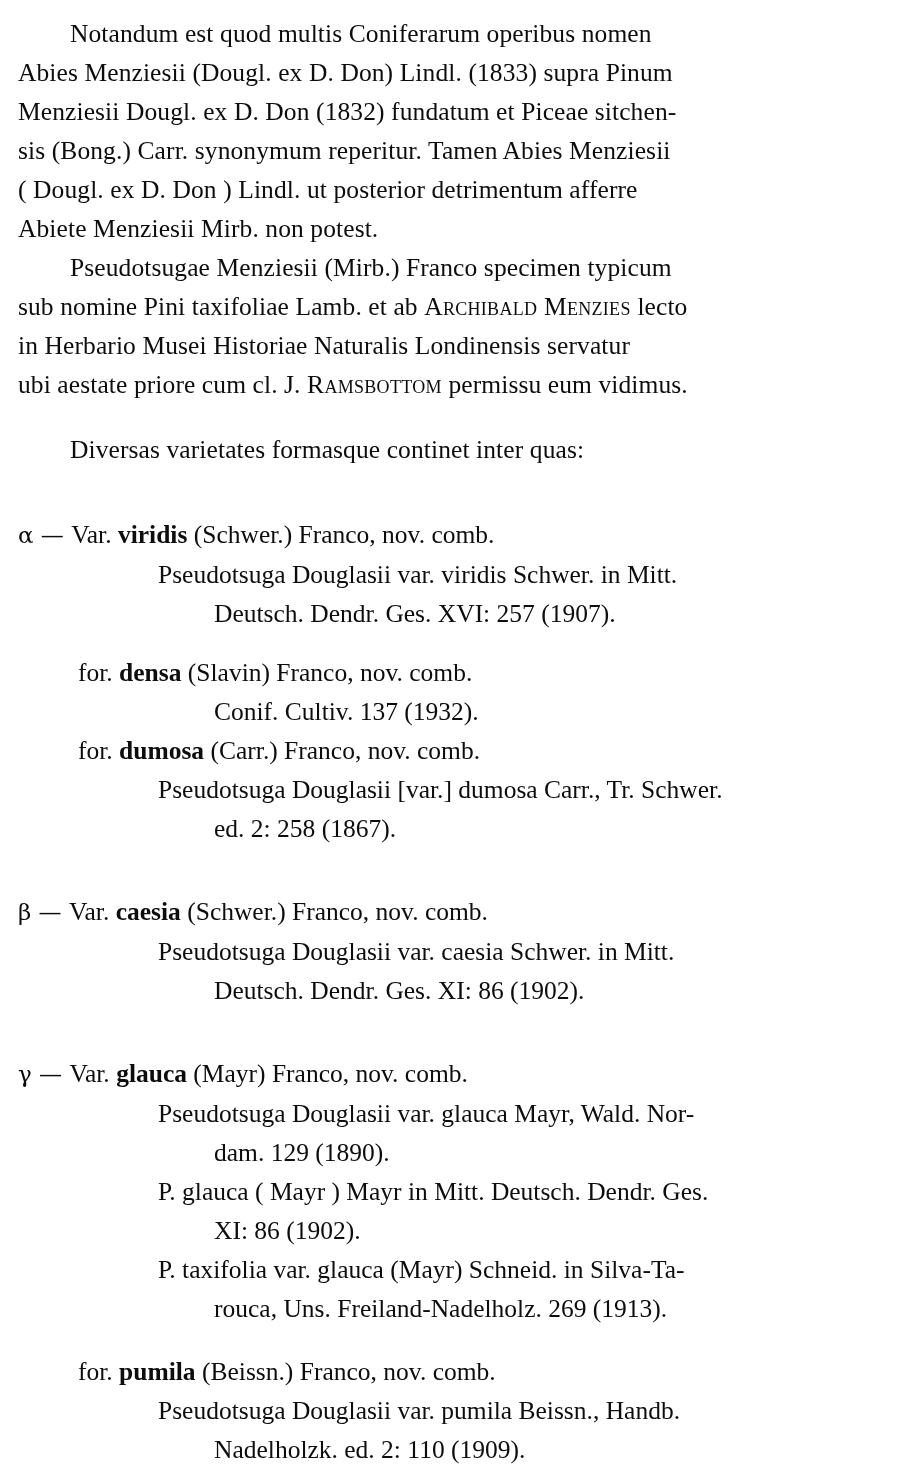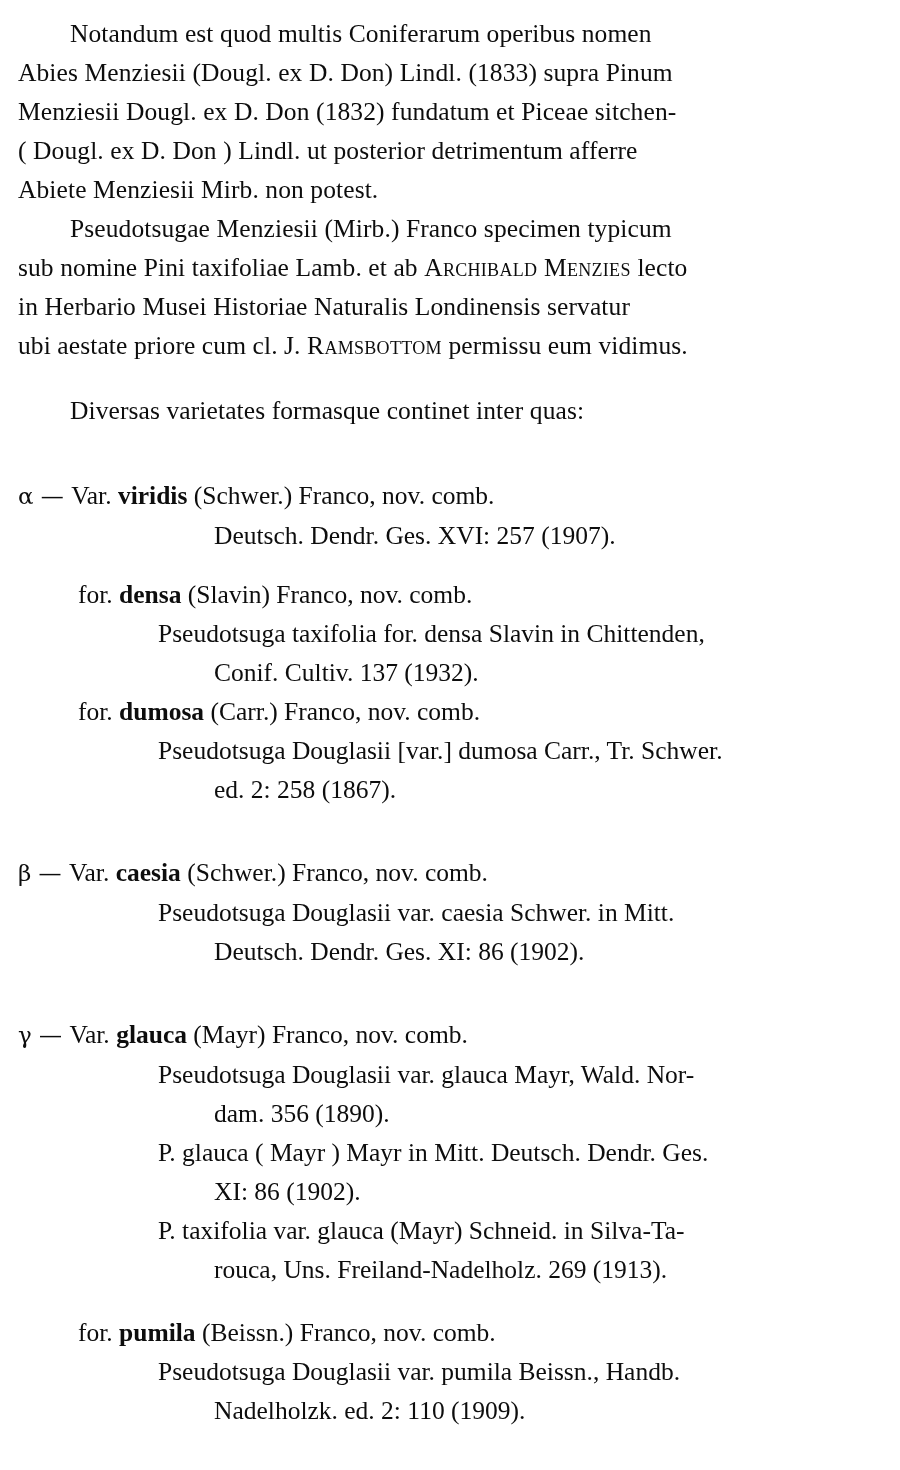--- a/index.html
+++ b/index.html
@@ -71,59 +71,60 @@
 </style>
 </head>
 <body>
 
 <div class="page">
   <div id="content">
       <div class="para">
         <div class="line" style="text-indent: 52px;"><span>Notandum  est  quod  multis  Coniferarum  operibus  nomen</span></div>
         <div class="line"><span class="i">Abies Menziesii </span><span>(Dougl. ex D. Don) Lindl. (1833) supra </span><span class="i">Pinum</span></div>
         <div class="line"><span class="i">Menziesii </span><span>Dougl. ex D. Don (1832) fundatum et </span><span class="i">Piceae sitchen-</span></div>
+        <div class="line"><span class="i">sis </span><span>(Bong.) Carr. synonymum reperitur. Tamen </span><span class="i">Abies Menziesii</span></div>
         <div class="line"><span>( Dougl.  ex  D. Don )  Lindl.  ut  posterior  detrimentum  afferre</span></div>
         <div class="line"><span class="i">Abiete Menziesii </span><span>Mirb. non potest.</span></div>
       </div>
       <div class="para">
         <div class="line" style="text-indent: 52px;"><span class="i">Pseudotsugae  Menziesii </span><span>(Mirb.)  Franco  specimen  typicum</span></div>
         <div class="line"><span>sub nomine </span><span class="i">Pini taxifoliae </span><span>Lamb. et ab </span><span class="sc">Archibald Menzies </span><span>lecto</span></div>
         <div class="line"><span>in  Herbario  Musei  Historiae  Naturalis  Londinensis  servatur</span></div>
         <div class="line"><span>ubi aestate priore cum cl. J. </span><span class="sc">Ramsbottom </span><span>permissu eum vidimus.</span></div>
       </div>
       <div class="para">
         <div class="line" style="text-indent: 52px; margin-top: 26px;"><span>Diversas  varietates  formasque  continet  inter  quas:</span></div>
       </div>
       <div class="spacer-lg"></div>
       <div class="entry">
         <div class="head-line greek"><span class="greek-mark">α — </span><span>Var. </span><span class="b">viridis </span><span>(Schwer.) Franco, nov. comb.</span></div>
+        <div class="ref-line"><span class="i">Pseudotsuga  Douglasii </span><span>var. </span><span class="i">viridis </span><span>Schwer.  in </span><span class="i">Mitt.</span></div>
         <div class="ref-line cont"><span class="i">Deutsch. Dendr. Ges. </span><span>XVI: 257 (1907).</span></div>
       </div>
       <div style="height: 20px;"></div>
       <div class="entry">
         <div class="head-line forline"><span>for. </span><span class="b">densa </span><span>(Slavin) Franco, nov. comb.</span></div>
-        <div class="ref-line"><span class="i">Pseudotsuga  taxifolia </span><span>for. </span><span class="i">densa </span><span>Slavin in </span><span class="i">Chittenden,</span></div>
         <div class="ref-line cont"><span class="i">Conif. Cultiv. </span><span>137 (1932).</span></div>
       </div>
       <div class="entry">
         <div class="head-line forline"><span>for. </span><span class="b">dumosa </span><span>(Carr.) Franco, nov. comb.</span></div>
         <div class="ref-line"><span class="i">Pseudotsuga Douglasii </span><span>[var.] </span><span class="i">dumosa </span><span>Carr., </span><span class="i">Tr. Schwer.</span></div>
         <div class="ref-line cont"><span>ed. 2: 258 (1867).</span></div>
       </div>
       <div style="height: 44px;"></div>
       <div class="entry">
         <div class="head-line greek"><span class="greek-mark">β — </span><span>Var. </span><span class="b">caesia </span><span>(Schwer.) Franco, nov. comb.</span></div>
         <div class="ref-line"><span class="i">Pseudotsuga  Douglasii </span><span>var. </span><span class="i">caesia </span><span>Schwer.  in </span><span class="i">Mitt.</span></div>
         <div class="ref-line cont"><span class="i">Deutsch. Dendr. Ges. </span><span>XI: 86 (1902).</span></div>
       </div>
       <div style="height: 44px;"></div>
       <div class="entry">
         <div class="head-line greek"><span class="greek-mark">γ — </span><span>Var. </span><span class="b">glauca </span><span>(Mayr) Franco, nov. comb.</span></div>
         <div class="ref-line"><span class="i">Pseudotsuga  Douglasii </span><span>var. </span><span class="i">glauca </span><span>Mayr, </span><span class="i">Wald. Nor-</span></div>
-        <div class="ref-line cont"><span class="i">dam. </span><span>356 (1890).</span></div>
+        <div class="ref-line cont"><span class="i">dam. </span><span>129 (1890).</span></div>
         <div class="ref-line"><span class="i">P. glauca </span><span>( Mayr ) Mayr in </span><span class="i">Mitt. Deutsch. Dendr. Ges.</span></div>
         <div class="ref-line cont"><span>XI: 86 (1902).</span></div>
         <div class="ref-line"><span class="i">P. taxifolia </span><span>var. </span><span class="i">glauca </span><span>(Mayr) Schneid. in </span><span class="i">Silva-Ta-</span></div>
         <div class="ref-line cont"><span class="i">rouca, Uns. Freiland-Nadelholz. </span><span>269 (1913).</span></div>
       </div>
       <div style="height: 24px;"></div>
       <div class="entry">
         <div class="head-line forline"><span>for. </span><span class="b">pumila </span><span>(Beissn.) Franco, nov. comb.</span></div>
         <div class="ref-line"><span class="i">Pseudotsuga  Douglasii </span><span>var. </span><span class="i">pumila </span><span>Beissn., </span><span class="i">Handb.</span></div>
         <div class="ref-line cont"><span class="i">Nadelholzk. </span><span>ed. 2: 110 (1909).</span></div>

